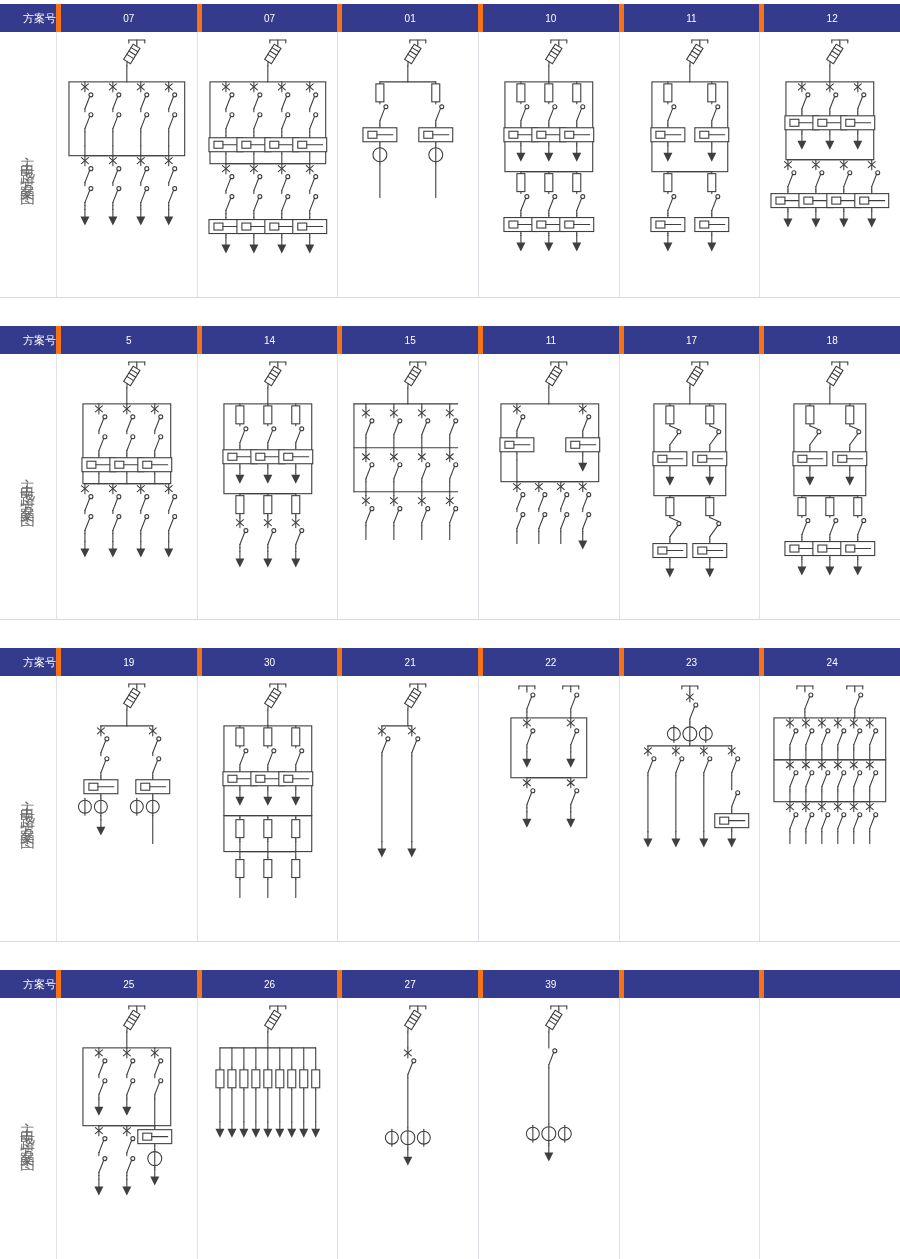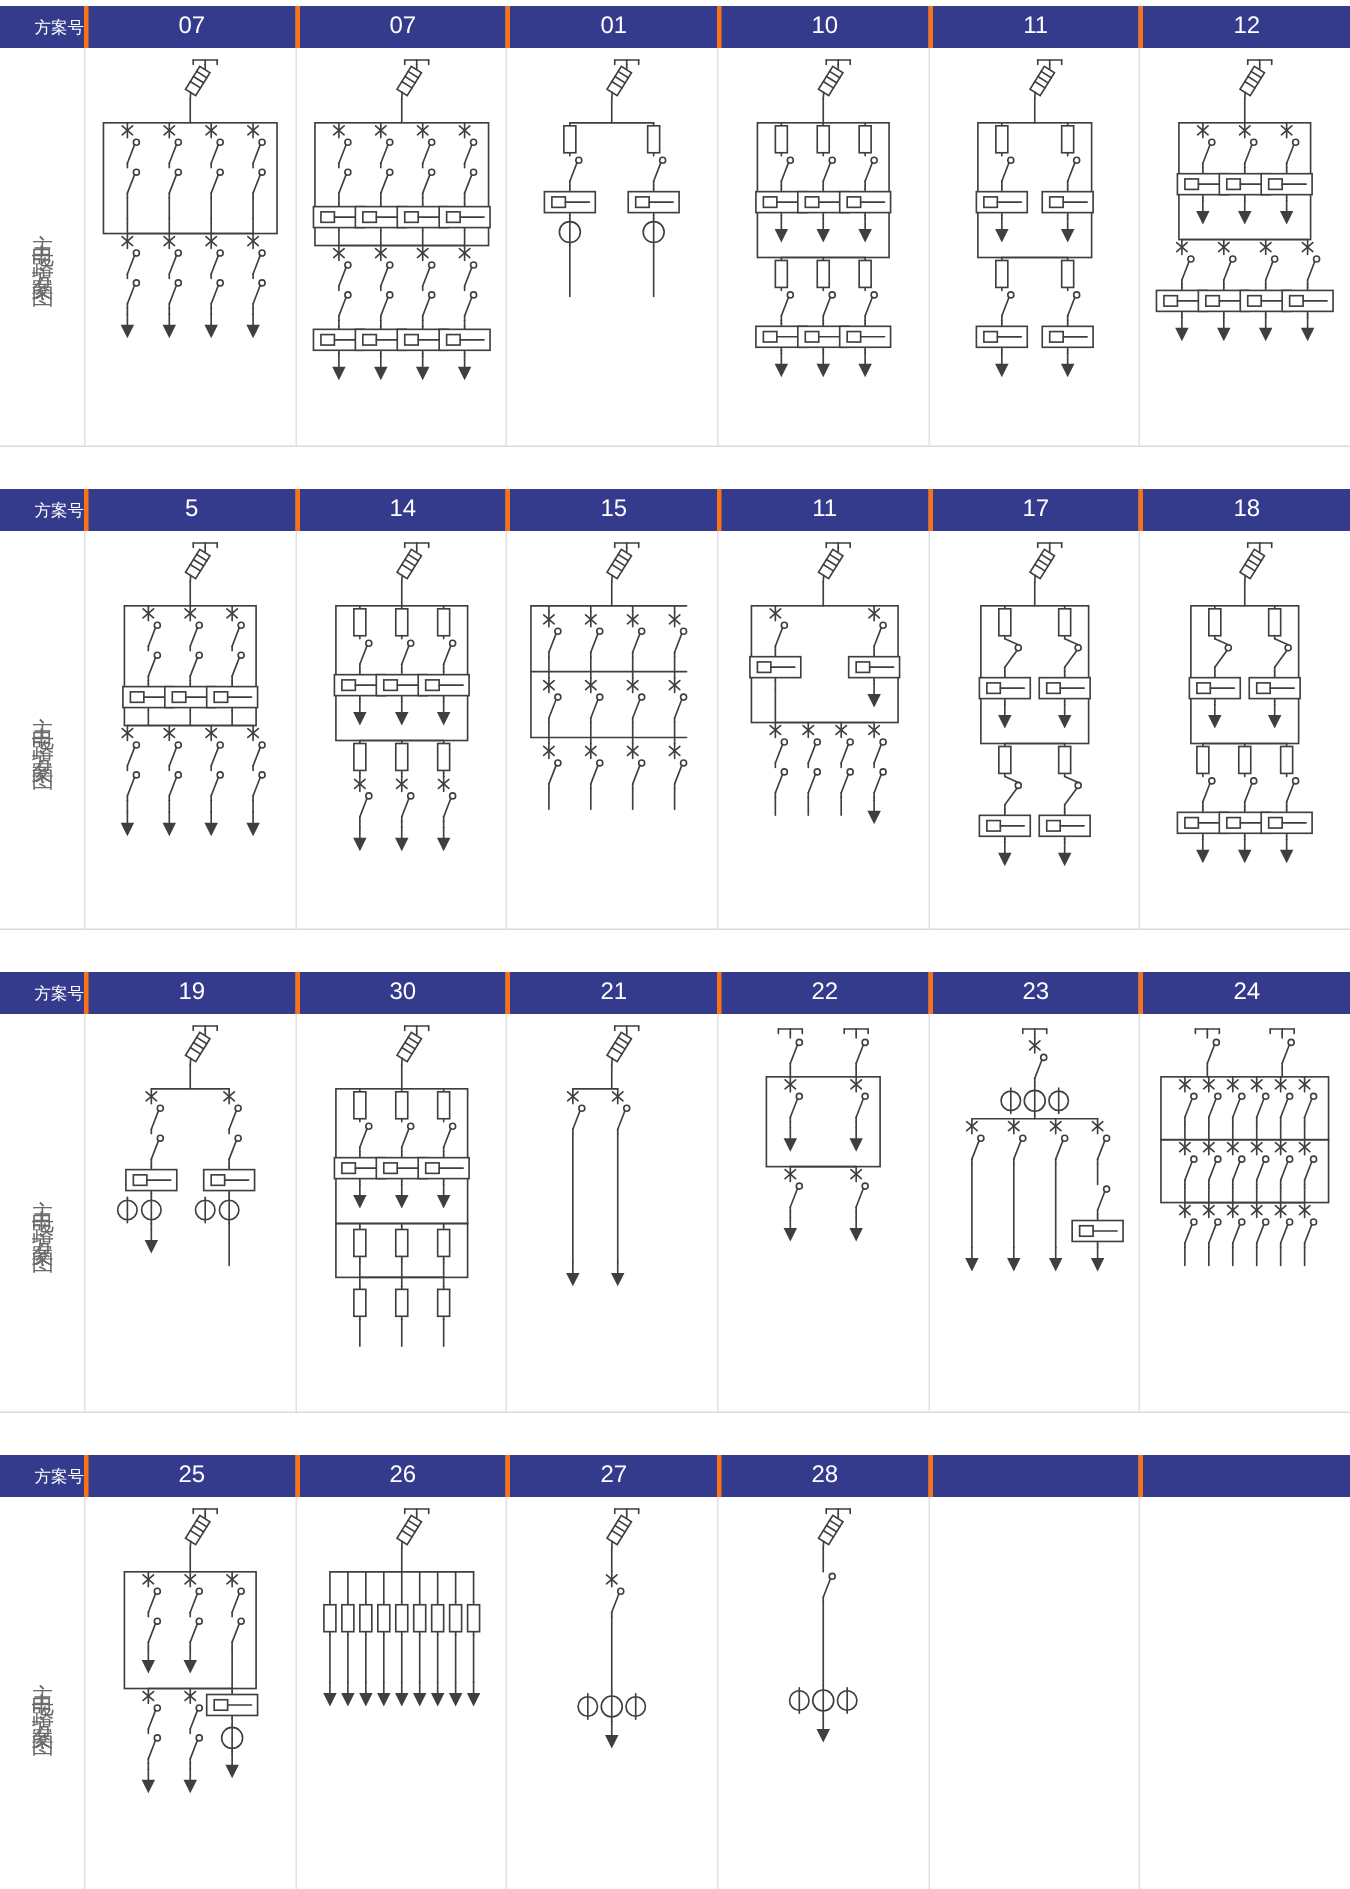--- a/index.html
+++ b/index.html
@@ -2,21 +2,21 @@
 <html style="--hdr: #343a8c;"><head>
 <meta charset="utf-8">
 <style>
   html,body{margin:0;padding:0;background:#fff}
   #sheet{width:900px;box-sizing:border-box;padding-top:4px;
          font-family:"Liberation Sans","DejaVu Sans",sans-serif}
   .band{margin-bottom:28px}
   .band:last-child{margin-bottom:0}
   .hrow{display:grid;grid-template-columns:56px repeat(6,1fr);height:28px}
   .hcell{background:var(--hdr,#343a8c);color:#fff;display:flex;align-items:center;
-         justify-content:center;font-size:16px;border-left:3px solid #f97316}
+         justify-content:center;font-size:10px;border-left:5px solid #f97316}
   .hcell.first{border-left:none;justify-content:flex-start;padding-left:23px;font-size:11px}
   .brow{display:grid;grid-template-columns:56px repeat(6,1fr);height:265px;
         border-bottom:1px solid #dadae0}
   .bcell{border-left:1px solid #e0e0e6;overflow:hidden}
   .bcell.first{border-left:none;display:flex;align-items:center;justify-content:center}
   .vtext{writing-mode:vertical-rl;text-orientation:upright;color:#6a6a6a;
          font-size:15px;letter-spacing:7px;line-height:1}
   .bcell svg{display:block;width:100%;height:265px}
 </style>
 </head>
@@ -1746,21 +1746,21 @@
           </svg>
         </div>
       </div>
     </div>
     <div class="band">
       <div class="hrow">
         <div class="hcell first">方案号</div>
         <div class="hcell">25</div>
         <div class="hcell">26</div>
         <div class="hcell">27</div>
-        <div class="hcell">28</div>
+        <div class="hcell">39</div>
         <div class="hcell"></div>
         <div class="hcell"></div>
       </div>
       <div class="brow">
         <div class="bcell first">
           <div class="vtext">主电路方案图</div>
         </div>
         <div class="bcell">
           <svg viewBox="0 0 140 265" preserveAspectRatio="xMidYMin meet">
             <g stroke="#3f3f3f" stroke-width="1.1" fill="none" stroke-linecap="round">

